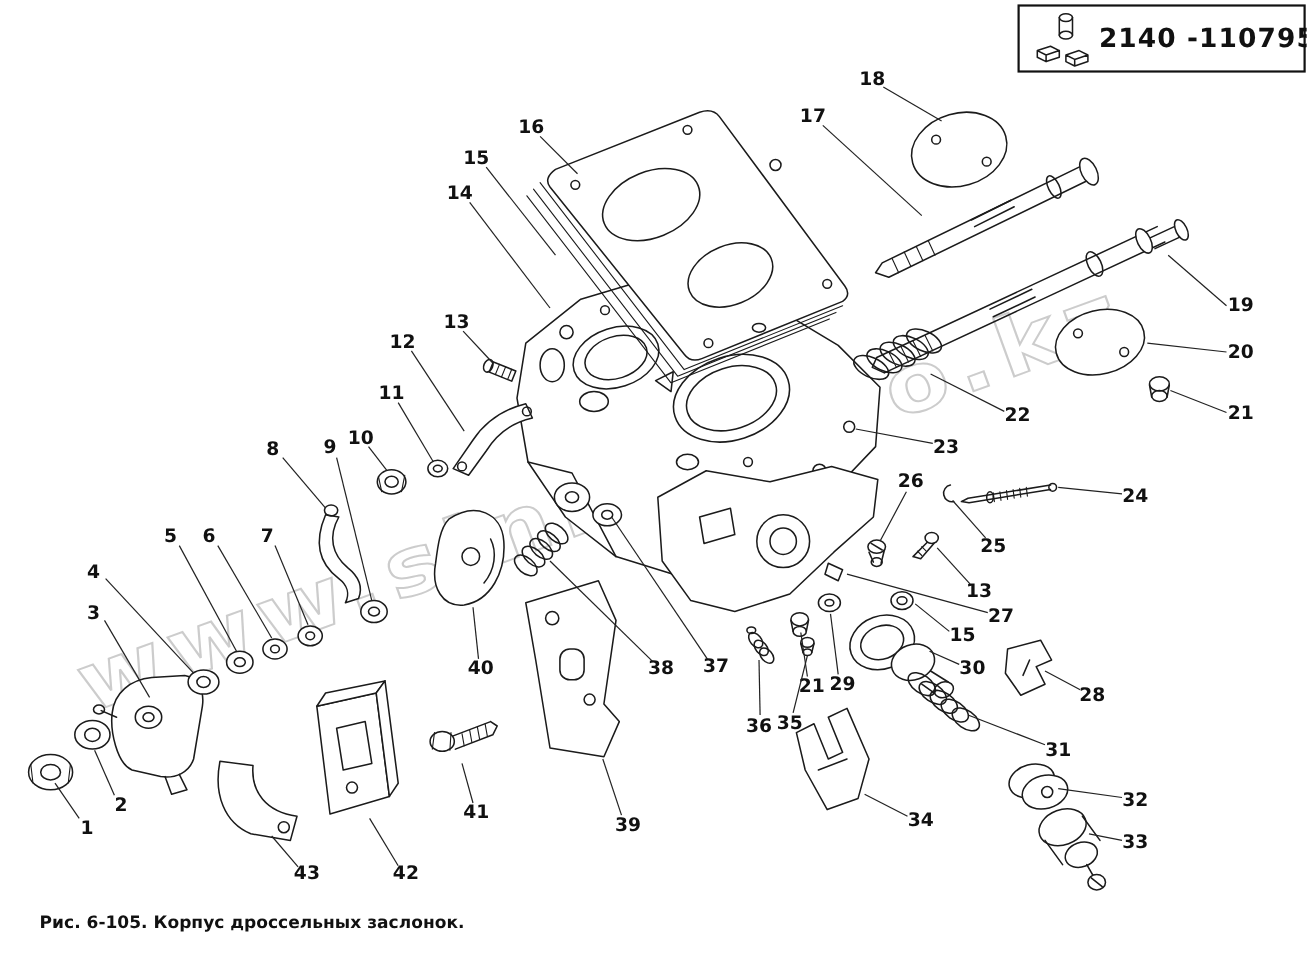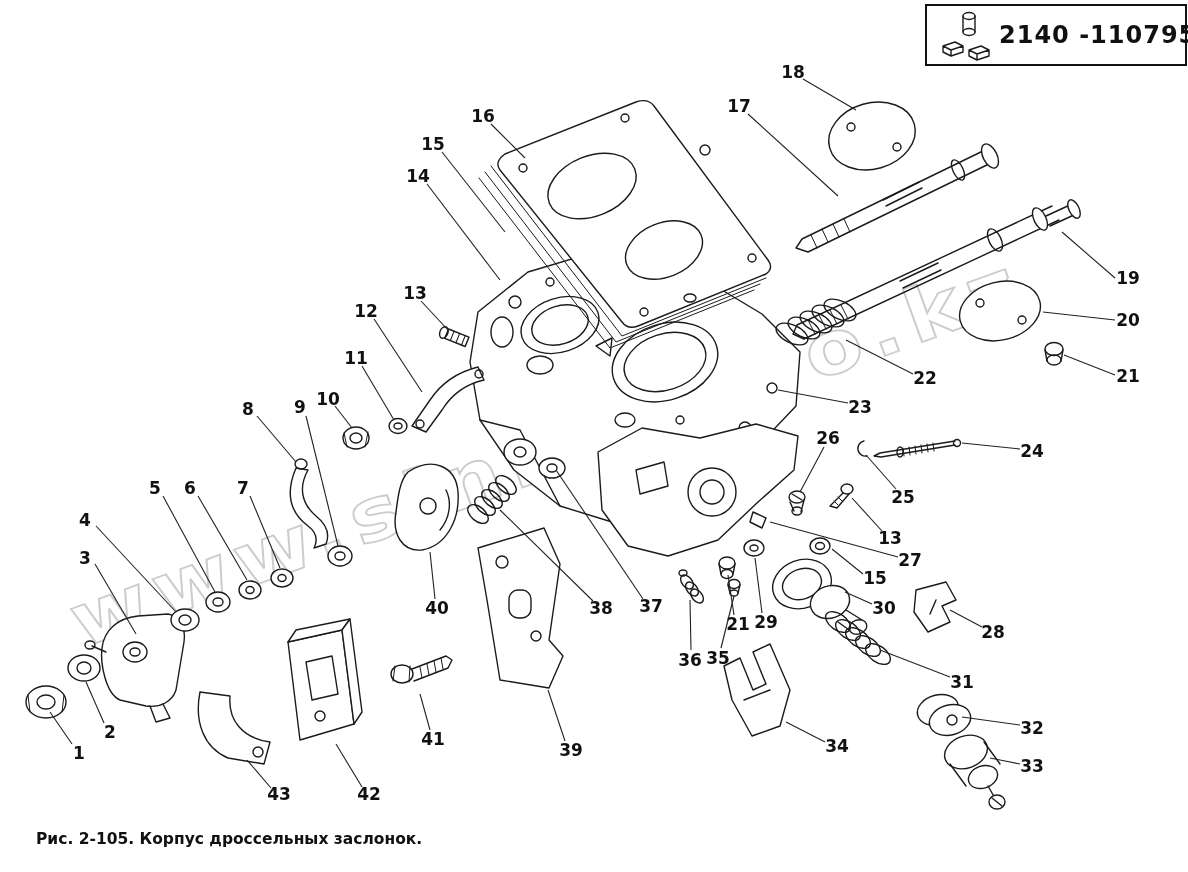--- a/index.html
+++ b/index.html
@@ -414,15 +414,15 @@
       <g>
         <path class="ln" d="M10 38 L22 34 L30 38 L18 42 Z M10 38 L10 44 L18 48 L18 42 M30 38 L30 44 L18 48"></path>
       </g>
       <g>
         <path class="ln" d="M36 42 L48 38 L56 42 L44 46 Z M36 42 L36 48 L44 52 L44 46 M56 42 L56 48 L44 52"></path>
       </g>
     </svg>
     <span class="code-text">2140 -1107950</span>
   </div>
 
-  <div class="caption">Рис. 2-105. Корпус дроссельных заслонок.</div>
+  <div class="caption">Рис. 6-105. Корпус дроссельных заслонок.</div>
 
 </div>
 
 </body></html>

